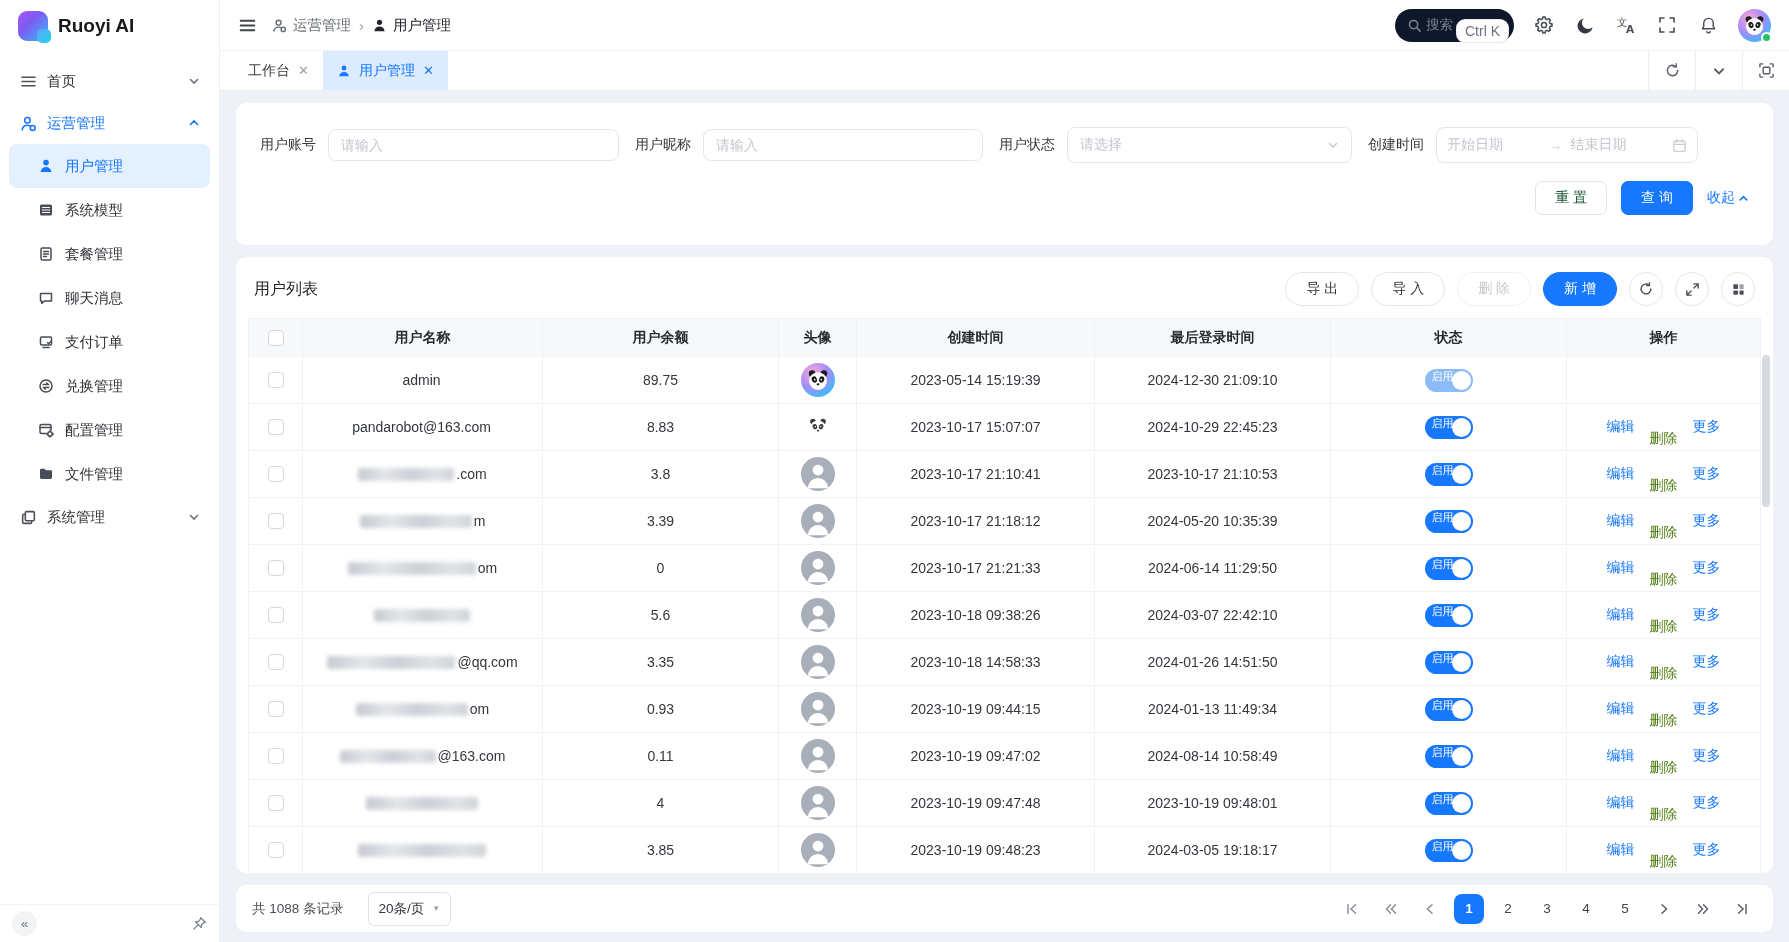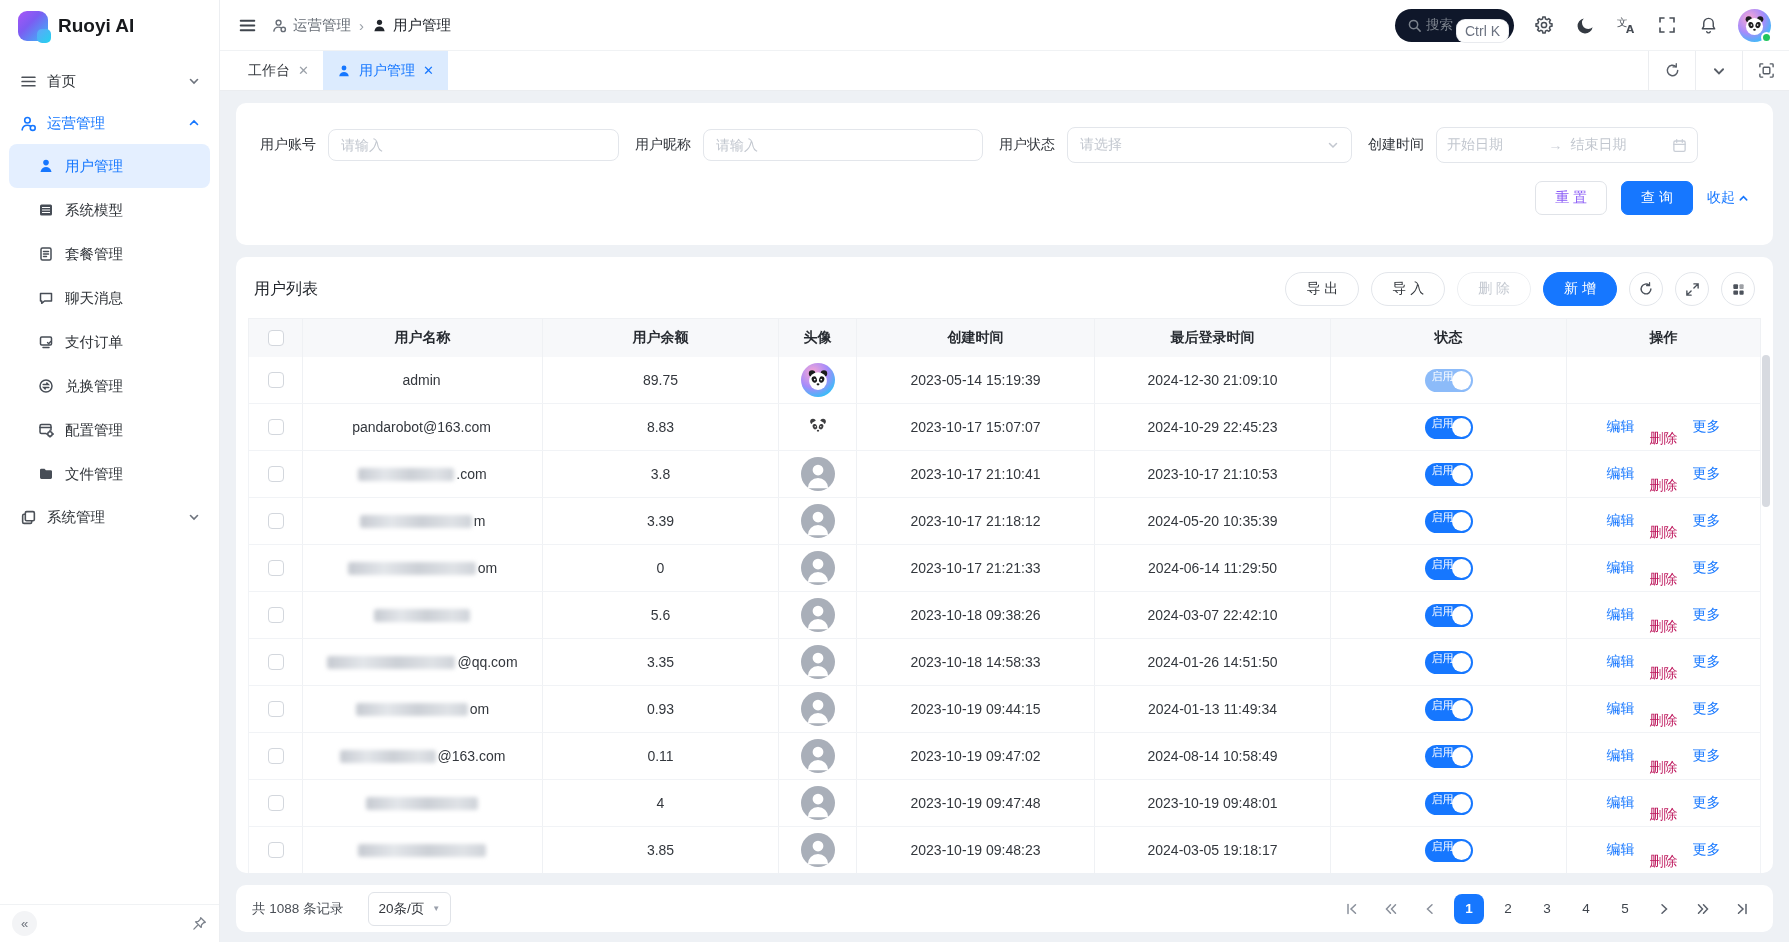--- a/index.html
+++ b/index.html
@@ -70,21 +70,21 @@
   .f-input { height:32px; border:1px solid #e3e6eb; border-radius:8px; padding:0 12px; font-size:14px; color:#000000;
     font-family:inherit; outline:none; background:#fff; }
   .f-input::placeholder { color:#c2c7cf; }
   .w-acc { width:291px; } .w-nick { width:280px; }
   .f-select { width:285px; height:36px; border:1px solid #e3e6eb; border-radius:8px; padding:0 12px; display:flex; align-items:center;
     justify-content:space-between; color:#c2c7cf; font-size:14px; cursor:pointer; }
   .f-dates { width:262px; height:36px; border:1px solid #e3e6eb; border-radius:8px; padding:0 10px; display:flex; align-items:center;
     gap:8px; color:#c2c7cf; font-size:14px; cursor:pointer; }
   .f-dates .dr { flex:1; } .f-dates .arrow { color:#c9ced6; }
   .filter-actions { display:flex; justify-content:flex-end; align-items:center; gap:14px; margin-top:18px; }
-  .btn { height:34px; padding:0 19px; border-radius:7px; border:1px solid #e0e3e8; background:#fff; font-size:14px; color:#8b5cf6;
+  .btn { height:34px; padding:0 19px; border-radius:7px; border:1px solid #e0e3e8; background:#fff; font-size:14px; color:#14532d;
     font-family:inherit; cursor:pointer; display:inline-flex; align-items:center; gap:6px; }
   .btn.primary { background:#1677ff; border-color:#1677ff; color:#fff; }
   .link-collapse { color:#1677ff; font-size:14px; display:inline-flex; align-items:center; gap:3px; cursor:pointer; }
 
   
   .table-card { flex:1; min-height:0; padding:13px 12px 0; overflow:hidden; position:relative; }
   .tc-head { display:flex; align-items:center; margin:2px 6px 12px; }
   .tc-title { font-size:16px; color:#22262c; }
   .tc-tools { margin-left:auto; display:flex; align-items:center; gap:12px; }
   .pill-btn { height:34px; padding:7px 20px; border-radius:17px; border:1px solid #e3e6eb; background:#fff; font-size:14px; color:#33373d;
@@ -114,21 +114,21 @@
   .av-panda .avatar { background:#fff; }
   .av-panda .avatar .av-panda { display:block; width:22px; height:22px; opacity:.85; }
   .av-default .avatar { background:#a9afb9; }
   .av-default .avatar .av-person { display:block; width:34px; height:34px; }
   .toggle { width:48px; height:23px; border-radius:12px; background:#1677ff; position:relative; display:inline-flex; align-items:flex-start; cursor:pointer; }
   .toggle .toggle-label { color:#fff; font-size:11px; margin-left:7px; }
   .toggle .knob { position:absolute; right:2px; top:2px; width:19px; height:19px; border-radius:50%; background:#fff; }
   .toggle.muted { background:#8cbbf9; }
   .ops { gap:15px; }
   .ops a { font-size:14px; color:#1677ff; text-decoration:none; cursor:pointer; }
-  .ops a.danger { color:#be185d;margin-top:23px; }
+  .ops a.danger { color:#4d7c0f;margin-top:23px; }
   .vscroll { position:absolute; top:98px; right:3px; width:8px; bottom:6px; }
   .vscroll .thumb { width:8px; height:152px; border-radius:4px; background:#d7dae0; cursor:pointer; }
 
   
   .pager { height:47px; display:flex; align-items:center; padding:0 16px; }
   .pager-left { display:flex; align-items:center; gap:24px; }
   .total-text { font-size:13.5px; color:#4a4f56; }
   .size-select { height:34px; border:1px solid #e0e3e8; border-radius:6px; padding:0 10px; display:flex; align-items:center; gap:8px;
     font-size:13.5px; color:#33373d; cursor:pointer; }
   .size-select .caret { font-size:8px; color:#9aa0ab; }

